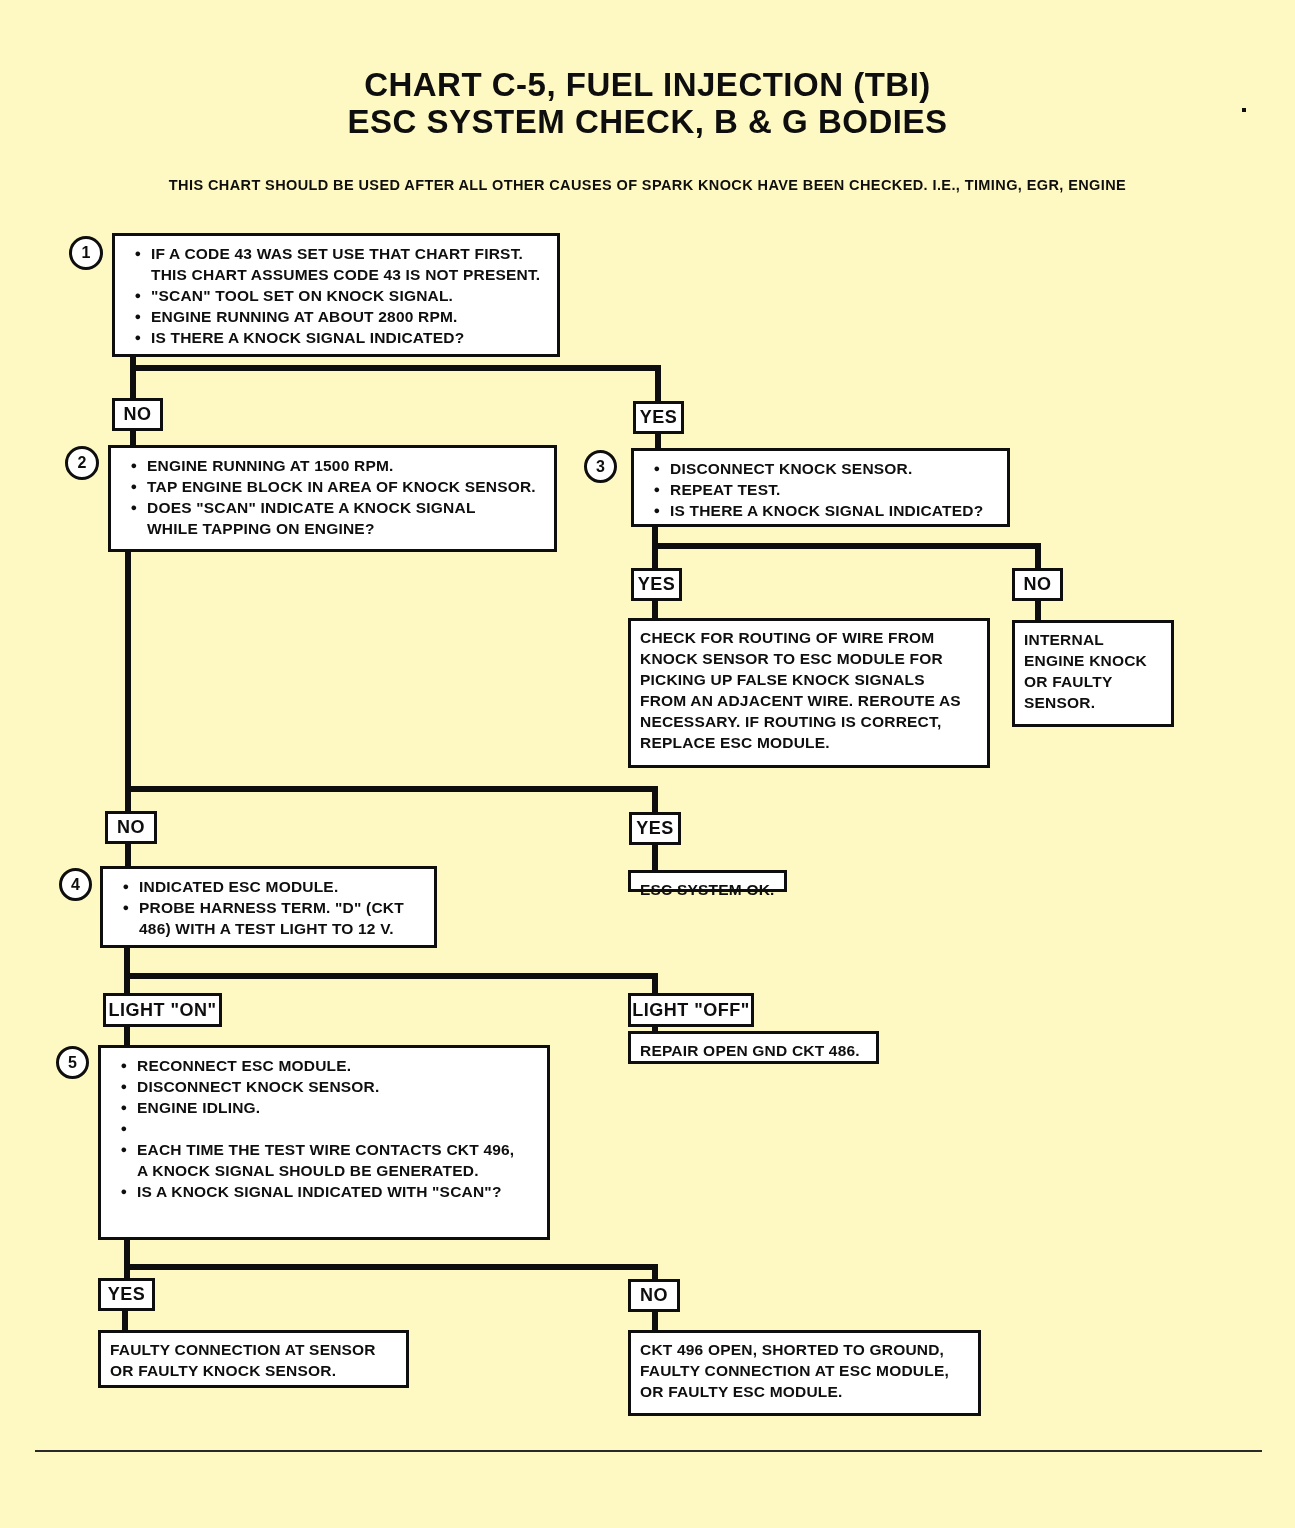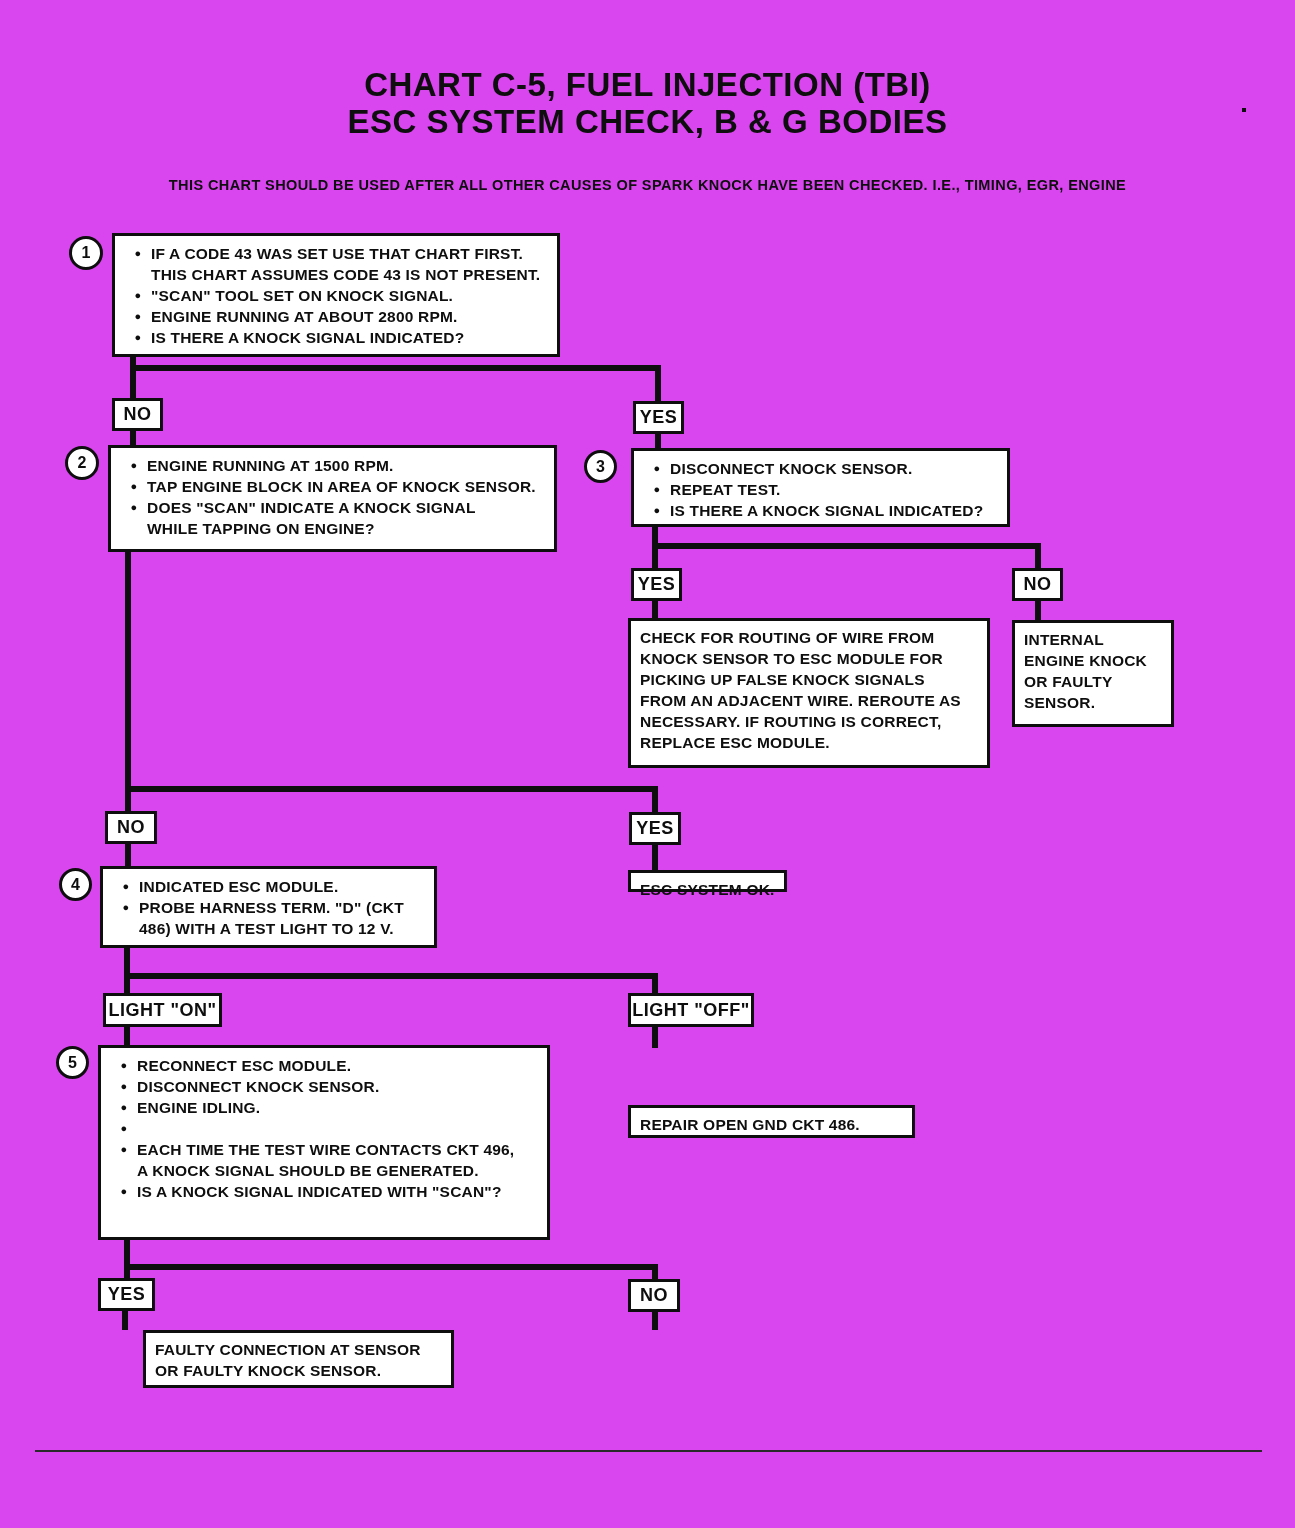--- a/index.html
+++ b/index.html
@@ -1,20 +1,20 @@
 <!DOCTYPE html>
 <html><head>
 <meta charset="utf-8">
 <style>
   html, body { margin: 0; padding: 0; background: #ffffff; }
   .canvas {
     position: relative;
     width: 1295px;
     height: 1528px;
-    background: #d946ef;
+    background: #fef9c3;
     color: #0e0e0e;
     font-family: "Liberation Sans", "DejaVu Sans", sans-serif;
     font-weight: bold;
     overflow: hidden;
   }
   .title {
     position: absolute;
     left: 0; right: 0;
     top: 66px;
     text-align: center;
@@ -241,27 +241,30 @@
     <div class="bullet">
         <span class="dot">●</span>
         <span class="txt">EACH TIME THE TEST WIRE CONTACTS CKT 496,
 A KNOCK SIGNAL SHOULD BE GENERATED.</span>
       </div>
     <div class="bullet">
         <span class="dot">●</span>
         <span class="txt">IS A KNOCK SIGNAL INDICATED WITH "SCAN"?</span>
       </div>
   </div>
-  <div class="node result-box" style="left:628px;top:1105px;width:287px;height:33px;">REPAIR OPEN GND CKT 486.</div>
+  <div class="node result-box" style="left:628px;top:1031px;width:251px;height:33px;">REPAIR OPEN GND CKT 486.</div>
 
   <div class="line" style="left:124px;top:1240px;width:6px;height:38px;"></div>
   <div class="line" style="left:124px;top:1264px;width:534px;height:6px;"></div>
   <div class="line" style="left:652px;top:1264px;width:6px;height:15px;"></div>
   <div class="badge" style="left:98px;top:1278px;width:57px;height:33px;">YES</div>
   <div class="badge" style="left:628px;top:1279px;width:52px;height:33px;">NO</div>
   <div class="line" style="left:122px;top:1311px;width:6px;height:19px;"></div>
   <div class="line" style="left:652px;top:1312px;width:6px;height:18px;"></div>
 
-  <div class="node result-box" style="left:98px;top:1330px;width:311px;height:58px;margin-left:45px;">FAULTY CONNECTION AT SENSOR
+  <div class="node result-box" style="left:98px;top:1330px;width:311px;height:58px;">FAULTY CONNECTION AT SENSOR
 OR FAULTY KNOCK SENSOR.</div>
+  <div class="node result-box" style="left:628px;top:1330px;width:353px;height:86px;">CKT 496 OPEN, SHORTED TO GROUND,
+FAULTY CONNECTION AT ESC MODULE,
+OR FAULTY ESC MODULE.</div>
 
   <div class="hr-rule"></div>
 </div>
 
 </body></html>

